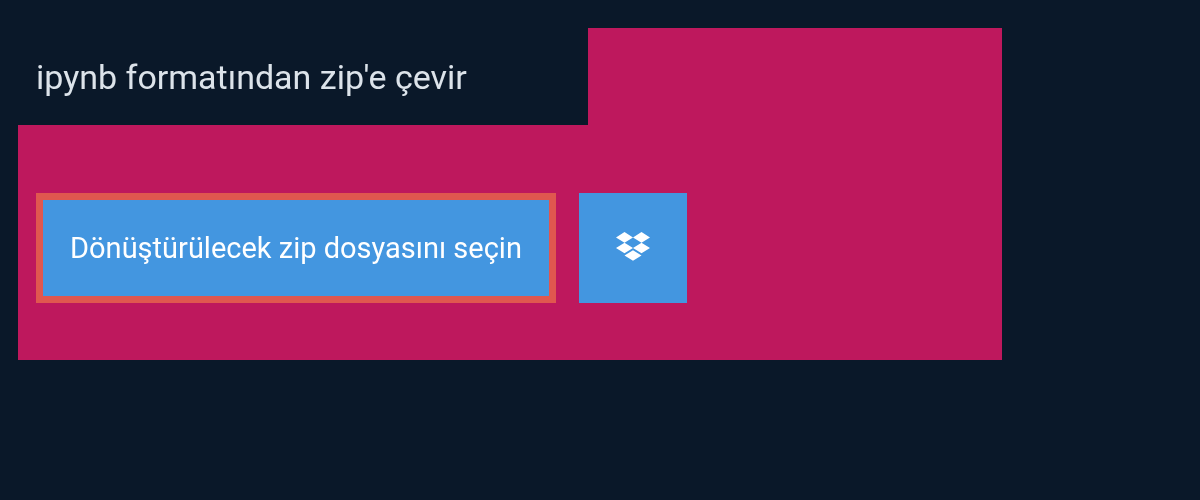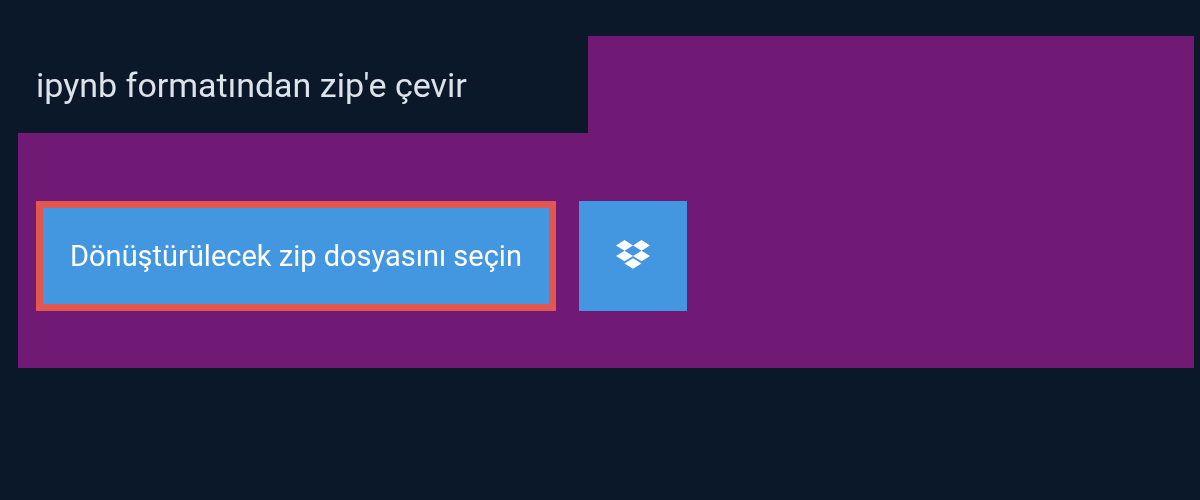--- a/index.html
+++ b/index.html
@@ -10,24 +10,24 @@
     body {
       width: 1200px;
       height: 500px;
       background-color: #0a1829;
       font-family: -apple-system, BlinkMacSystemFont, "Segoe UI", Roboto, Helvetica, Arial, sans-serif;
       overflow: hidden;
     }
     .panel {
       position: absolute;
       left: 18px;
-      top: 36px;
-      width: 1176px;
+      top: 28px;
+      width: 984px;
       height: 332px;
-      background-color: #701a75;
+      background-color: #be185d;
     }
     .title-bar {
       position: absolute;
       left: 0;
       top: 0;
       width: 570px;
       height: 97px;
       background-color: #0a1829;
       display: flex;
       align-items: center;

